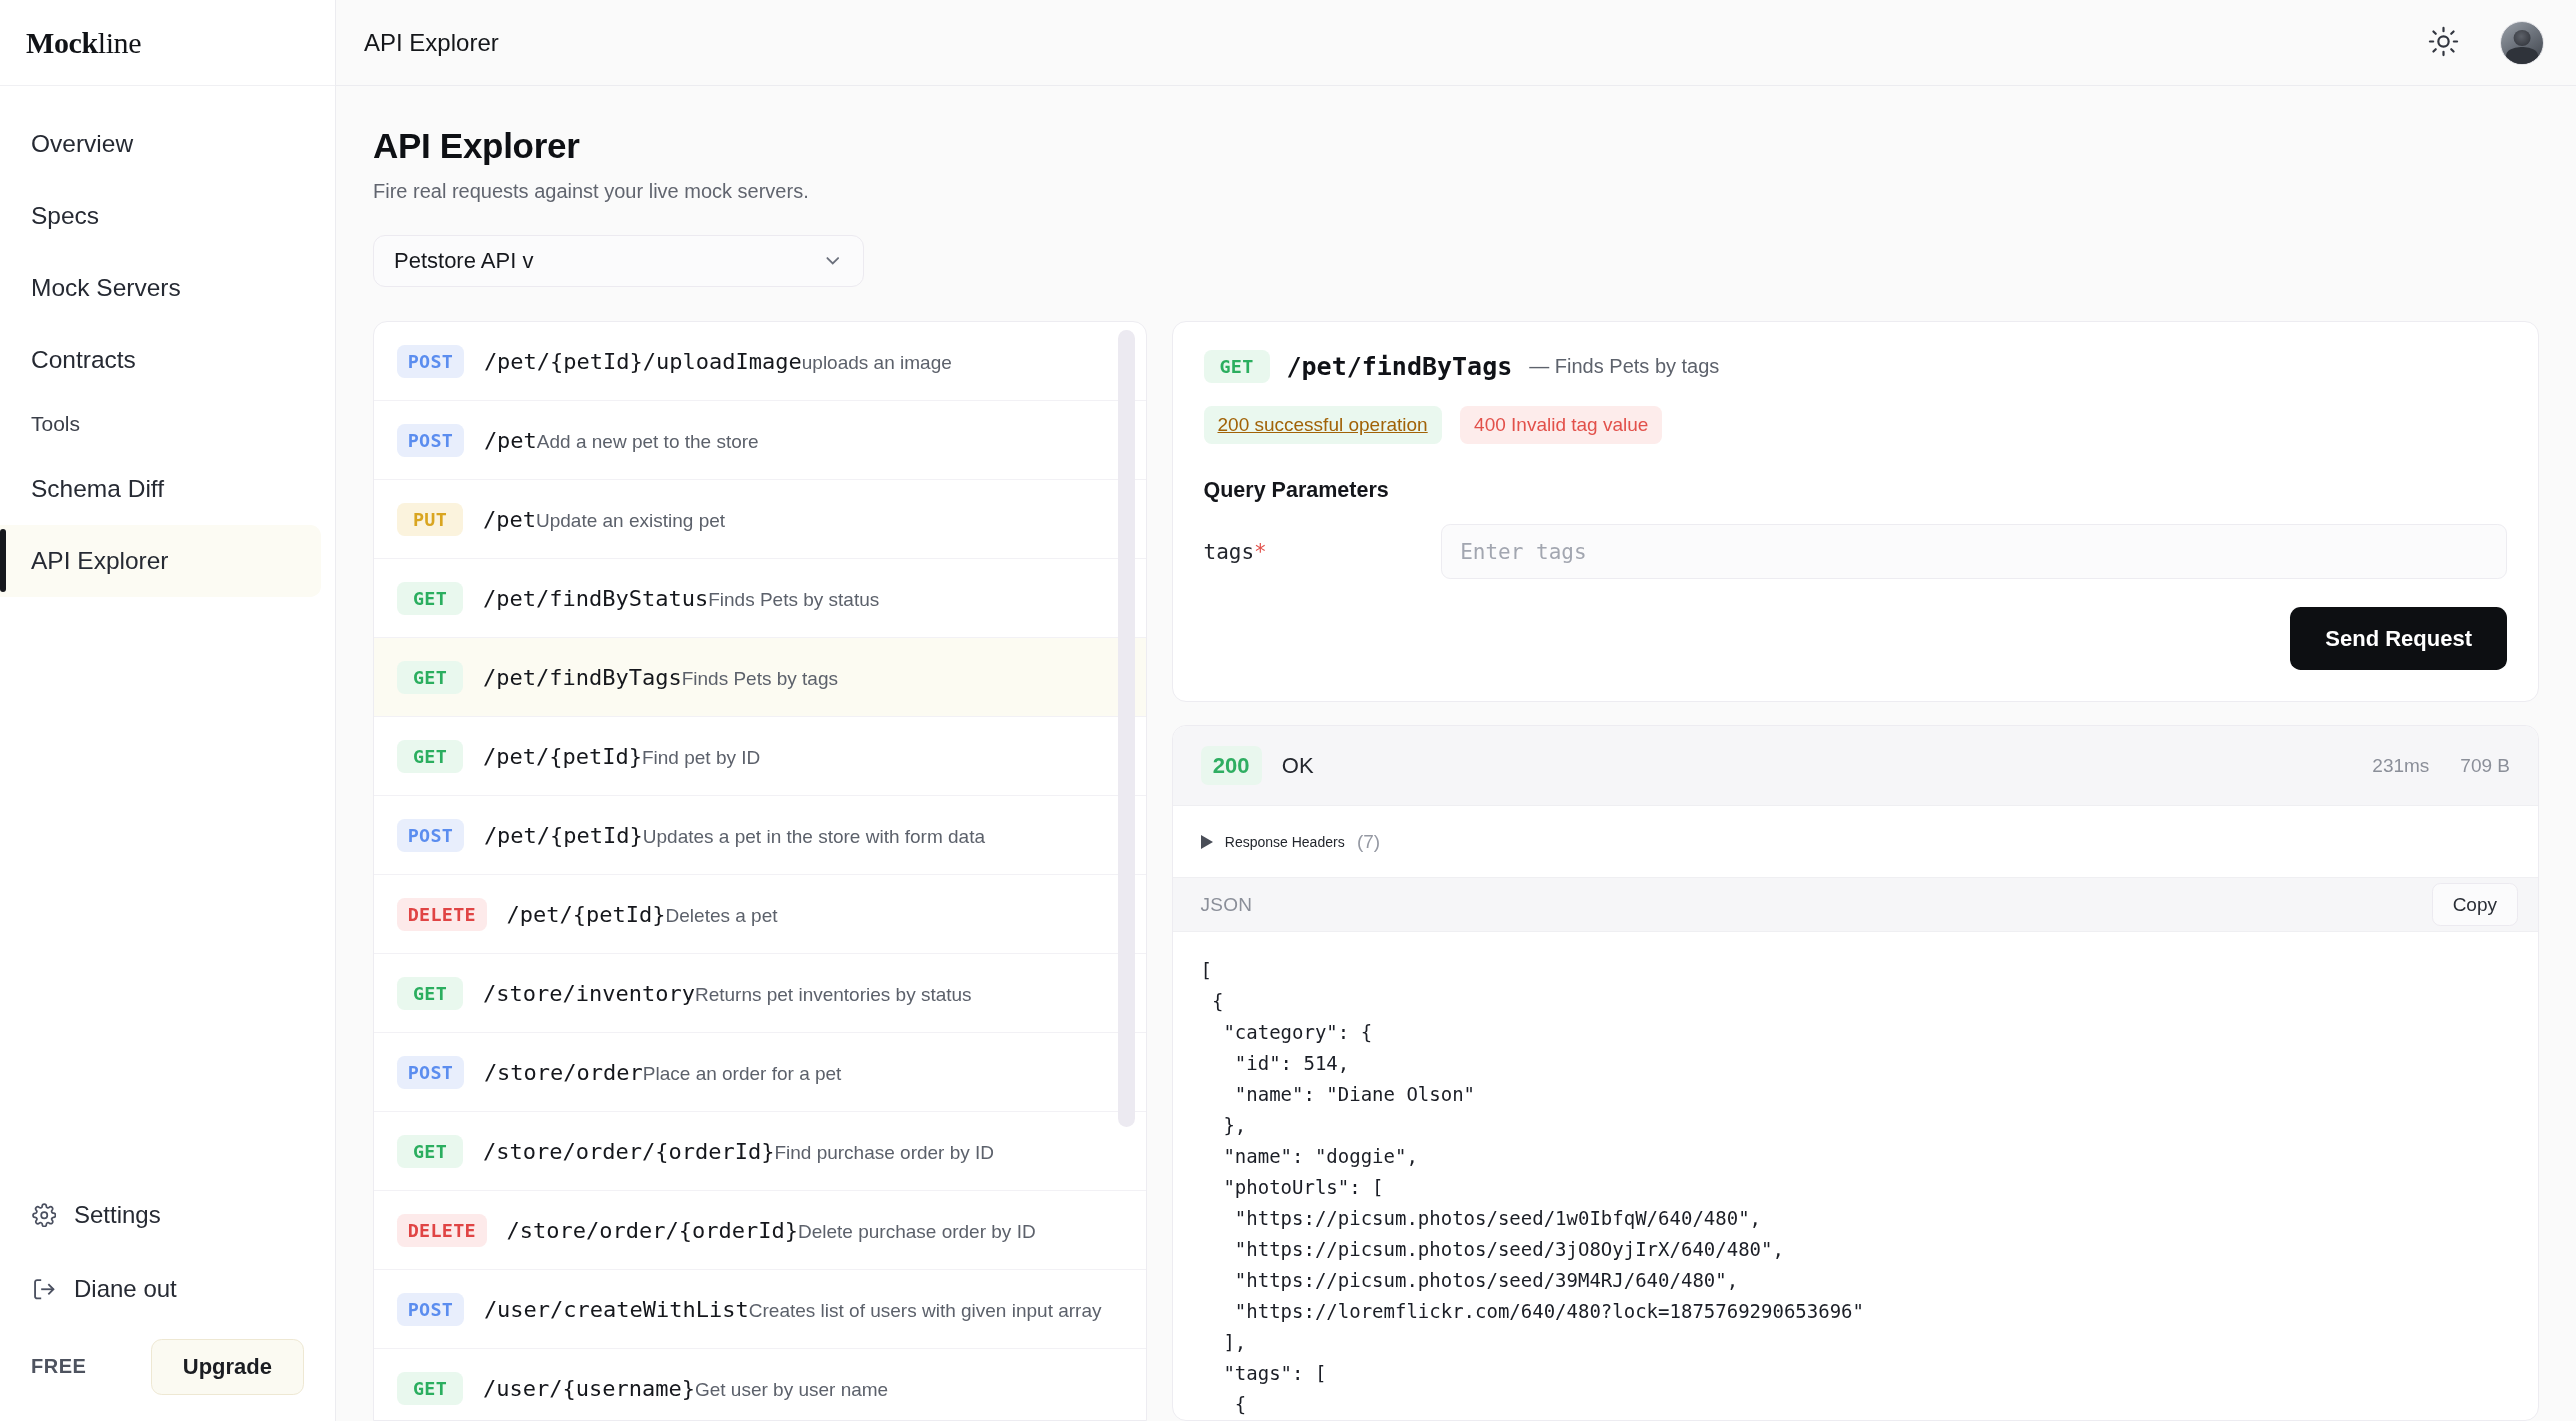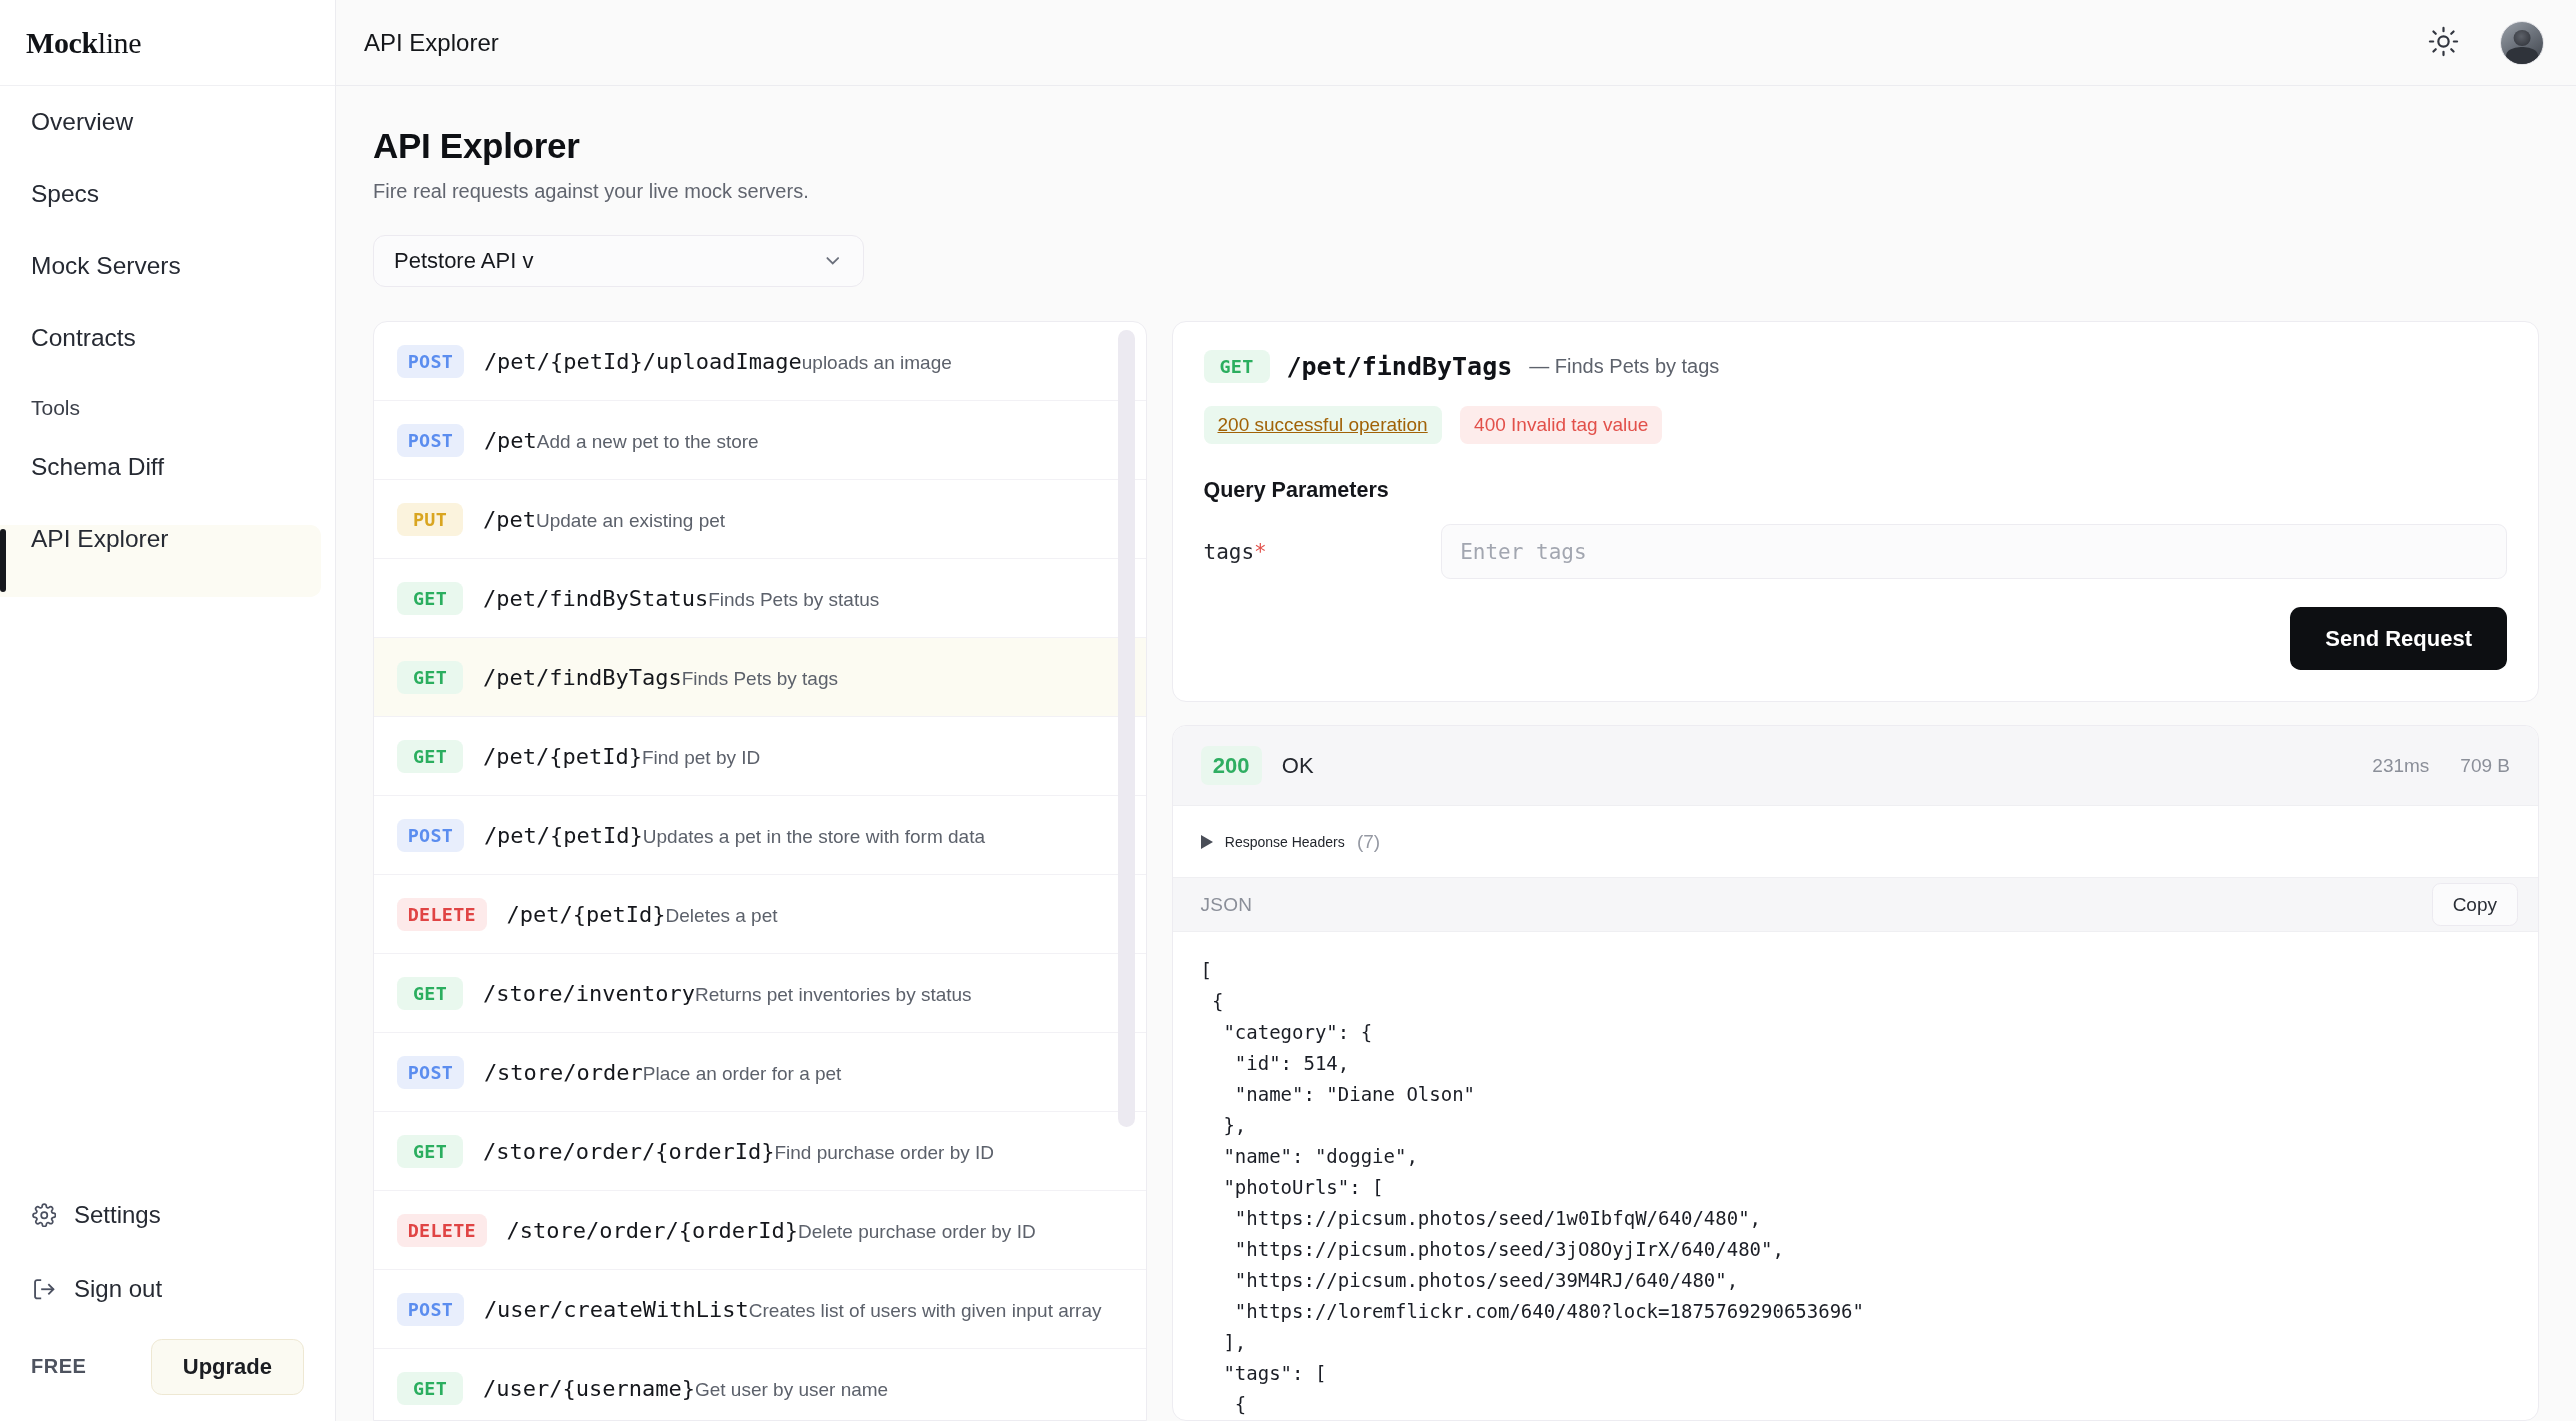--- a/index.html
+++ b/index.html
@@ -19,21 +19,21 @@
     border-right: 1.5px solid #ececf0;
     display: flex; flex-direction: column;
     flex: 0 0 336px;
   }
   .brand-box { height: 86px; display: flex; align-items: center; padding-left: 26px;
                border-bottom: 1.5px solid #f0f0f3; }
   .brand { font-size: 30px; font-weight: 700; letter-spacing: -0.4px; color: #111317; font-family: Liberation Serif, serif; }
   .brand .cursor { font-weight: 300; }
   .nav { padding-top: 21.5px; flex: 1 1 auto; }
   .nav-item {
-    height: 72px; display: flex; align-items: flex-start;
+    height: 72px; display: flex; align-items: center;
     padding-left: 31px; font-size: 24.5px; color: #262a33;
     position: relative; cursor: pointer;
   }
   .nav-item.group-label { height: 57px; font-size: 21px; color: #3b3f49; }
   .nav-item.active {
     background: #fcfbf3;
     border-radius: 0 10.7px 10.7px 0;
     margin-right: 14px;
   }
   .nav-item.active::before {
@@ -245,21 +245,21 @@
         <span>Settings</span>
       </div>
       <div class="bottom-item">
         <span class="ic">
           <svg width="24.5" height="24.5" viewBox="0 0 24 24" fill="none" stroke="currentColor" stroke-width="1.8">
               <path d="M9 21H5a2 2 0 0 1-2-2V5a2 2 0 0 1 2-2h4"></path>
               <polyline points="16 17 21 12 16 7"></polyline>
               <line x1="21" y1="12" x2="9" y2="12"></line>
             </svg>
         </span>
-        <span>Sign out</span>
+        <span>Diane out</span>
       </div>
       <div class="plan-row">
         <span class="plan-badge">FREE</span>
         <button class="upgrade-btn">Upgrade</button>
       </div>
     </div>
   </aside>
 
   <div class="main">
 

